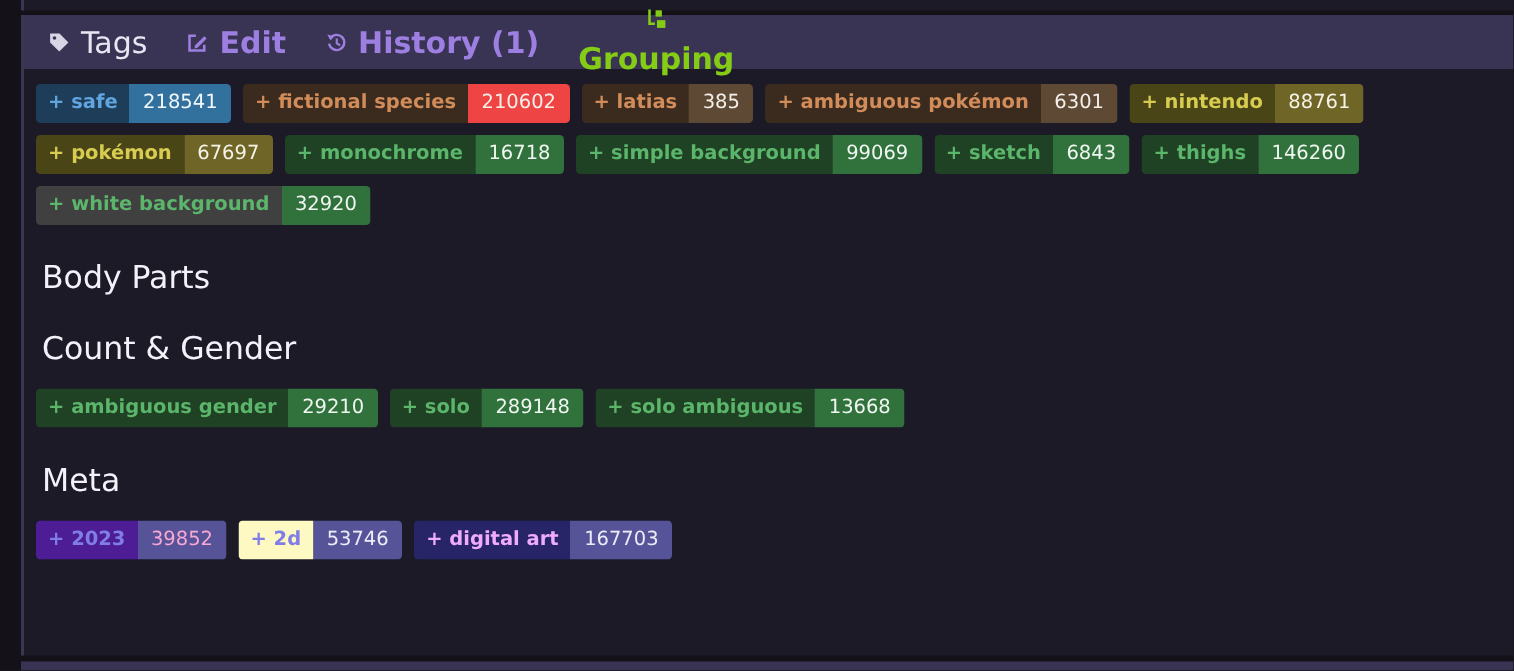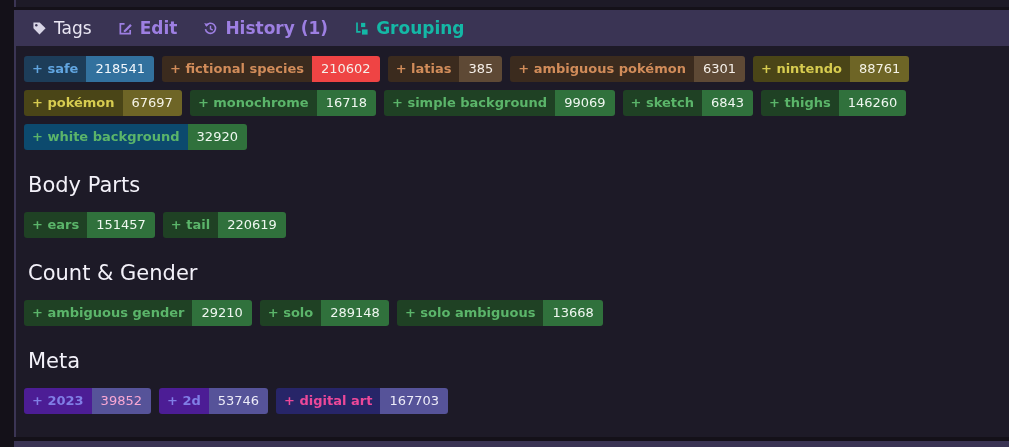--- a/index.html
+++ b/index.html
@@ -15,21 +15,21 @@
   }
   .tags-panel{
     position:absolute;left:14px;right:0;top:10px;height:427px;
     background:#1d1a27;border-left:2px solid #3b3554;box-sizing:border-box;
   }
   .panel-header{
     height:36px;background:#3a3454;
     display:flex;align-items:center;gap:26px;
     padding:0 16px;
   }
-  .hitem{display:inline-flex;align-items:center;gap:7px;font-size:17px;text-decoration:none;cursor:pointer;}
+  .hitem{display:inline-flex;align-items:center;gap:7px;font-size:20px;text-decoration:none;cursor:pointer;}
   .hitem.title{color:#e9e6f3;font-weight:400;cursor:default;}
   .hitem.hlink{font-weight:bold;}
   .hitem svg{display:block;}
   .panel-body{padding:10px 8px 16px 8px;}
   .group-heading{
     font-size:21px;font-weight:400;color:#f3f1f9;
     margin:24px 0 15px 4px;line-height:1.1;
   }
   .tag-row{display:flex;flex-wrap:wrap;gap:8px;align-items:flex-start;}
   .tag-row + .group-heading{margin-top:24px;}
@@ -78,21 +78,21 @@
       <span>
         <svg width="15" height="15" viewBox="0 0 16 16" fill="none" stroke="currentColor">
           <path d="M3.2 5.2 A5.4 5.4 0 1 1 2.6 8.6" stroke-width="1.7" fill="none"></path>
           <path d="M1.2 2.2 L3.6 6.2 L6.4 3.4 Z" fill="currentColor" stroke="none"></path>
           <path d="M8 5 V8.4 L10.4 9.8" stroke-width="1.5" fill="none"></path>
         </svg>
       </span>
       <span>History (1)</span>
     </a>
 
-    <a class="hitem hlink" style="color: #14b8a6;">
+    <a class="hitem hlink" style="color: #84cc16; flex-direction: column;">
       <span>
         <svg width="15" height="15" viewBox="0 0 16 16" fill="none" stroke="currentColor">
           <path d="M3.2 1.5 V11.5 H7" stroke-width="1.8" fill="none"></path>
           <rect x="7.5" y="2" width="4.5" height="4.5" fill="currentColor" stroke="none"></rect>
           <rect x="8.5" y="9" width="6" height="5.5" fill="currentColor" stroke="none"></rect>
         </svg>
       </span>
       <span>Grouping</span>
     </a>
   </header>
@@ -133,35 +133,25 @@
         </span>
         <span class="tag-chip">
           <a class="tag-label" style="background: rgb(31, 65, 36); color: rgb(91, 181, 106);">+ sketch</a>
           <a class="tag-count" style="background: rgb(48, 113, 60); color: rgb(239, 247, 240);">6843</a>
         </span>
         <span class="tag-chip">
           <a class="tag-label" style="background: rgb(31, 65, 36); color: rgb(91, 181, 106);">+ thighs</a>
           <a class="tag-count" style="background: rgb(48, 113, 60); color: rgb(239, 247, 240);">146260</a>
         </span>
         <span class="tag-chip">
-          <a class="tag-label" style="background: #0c4a6e; color: rgb(91, 181, 106); text-align: right;">+ white background</a>
+          <a class="tag-label" style="background: #404040; color: rgb(91, 181, 106); text-align: right;">+ white background</a>
           <a class="tag-count" style="background: rgb(48, 113, 60); color: rgb(239, 247, 240);">32920</a>
         </span>
       </div>
       <h2 class="group-heading">Body Parts</h2>
-      <div class="tag-row">
-        <span class="tag-chip">
-          <a class="tag-label" style="background: rgb(31, 65, 36); color: rgb(91, 181, 106);">+ ears</a>
-          <a class="tag-count" style="background: rgb(48, 113, 60); color: rgb(239, 247, 240);">151457</a>
-        </span>
-        <span class="tag-chip">
-          <a class="tag-label" style="background: rgb(31, 65, 36); color: rgb(91, 181, 106);">+ tail</a>
-          <a class="tag-count" style="background: rgb(48, 113, 60); color: rgb(239, 247, 240);">220619</a>
-        </span>
-      </div>
       <h2 class="group-heading">Count &amp; Gender</h2>
       <div class="tag-row">
         <span class="tag-chip">
           <a class="tag-label" style="background: rgb(31, 65, 36); color: rgb(91, 181, 106);">+ ambiguous gender</a>
           <a class="tag-count" style="background: rgb(48, 113, 60); color: rgb(239, 247, 240);">29210</a>
         </span>
         <span class="tag-chip">
           <a class="tag-label" style="background: rgb(31, 65, 36); color: rgb(91, 181, 106);">+ solo</a>
           <a class="tag-count" style="background: rgb(48, 113, 60); color: rgb(239, 247, 240);">289148</a>
         </span>
@@ -170,24 +160,24 @@
           <a class="tag-count" style="background: rgb(48, 113, 60); color: rgb(239, 247, 240);">13668</a>
         </span>
       </div>
       <h2 class="group-heading">Meta</h2>
       <div class="tag-row">
         <span class="tag-chip">
           <a class="tag-label" style="background: #4c1d95; color: rgb(128, 126, 230);">+ 2023</a>
           <a class="tag-count" style="background: rgb(86, 83, 153); color: #f9a8d4;">39852</a>
         </span>
         <span class="tag-chip">
-          <a class="tag-label" style="background: #4c1d95; color: rgb(128, 126, 230);">+ 2d</a>
+          <a class="tag-label" style="background: #fef9c3; color: rgb(128, 126, 230);">+ 2d</a>
           <a class="tag-count" style="background: rgb(86, 83, 153); color: rgb(236, 235, 248);">53746</a>
         </span>
         <span class="tag-chip">
-          <a class="tag-label" style="background: rgb(39, 37, 104); color: #ec4899; text-align: center;">+ digital art</a>
+          <a class="tag-label" style="background: rgb(39, 37, 104); color: #f0abfc; text-align: center;">+ digital art</a>
           <a class="tag-count" style="background: rgb(86, 83, 153); color: rgb(236, 235, 248);">167703</a>
         </span>
       </div>
     </div>
 </section>
 
 <div class="next-panel-header"></div>
 
 </body></html>

